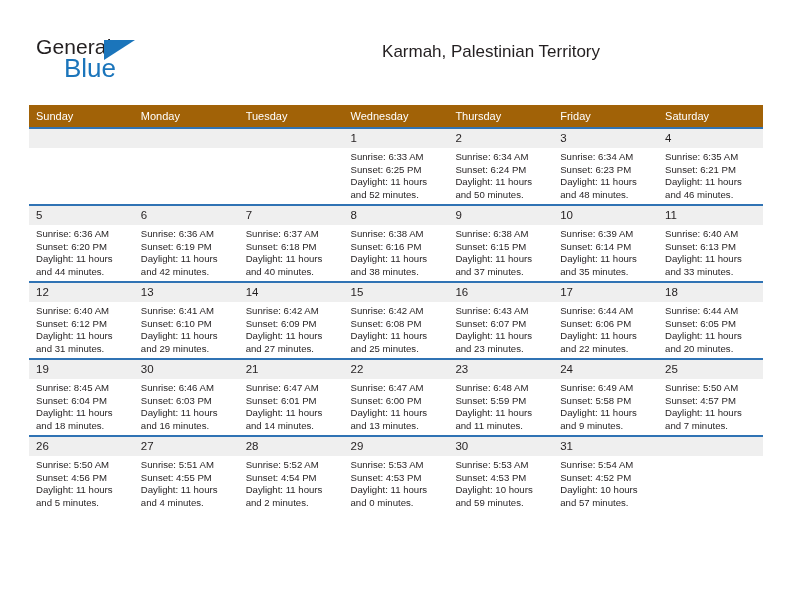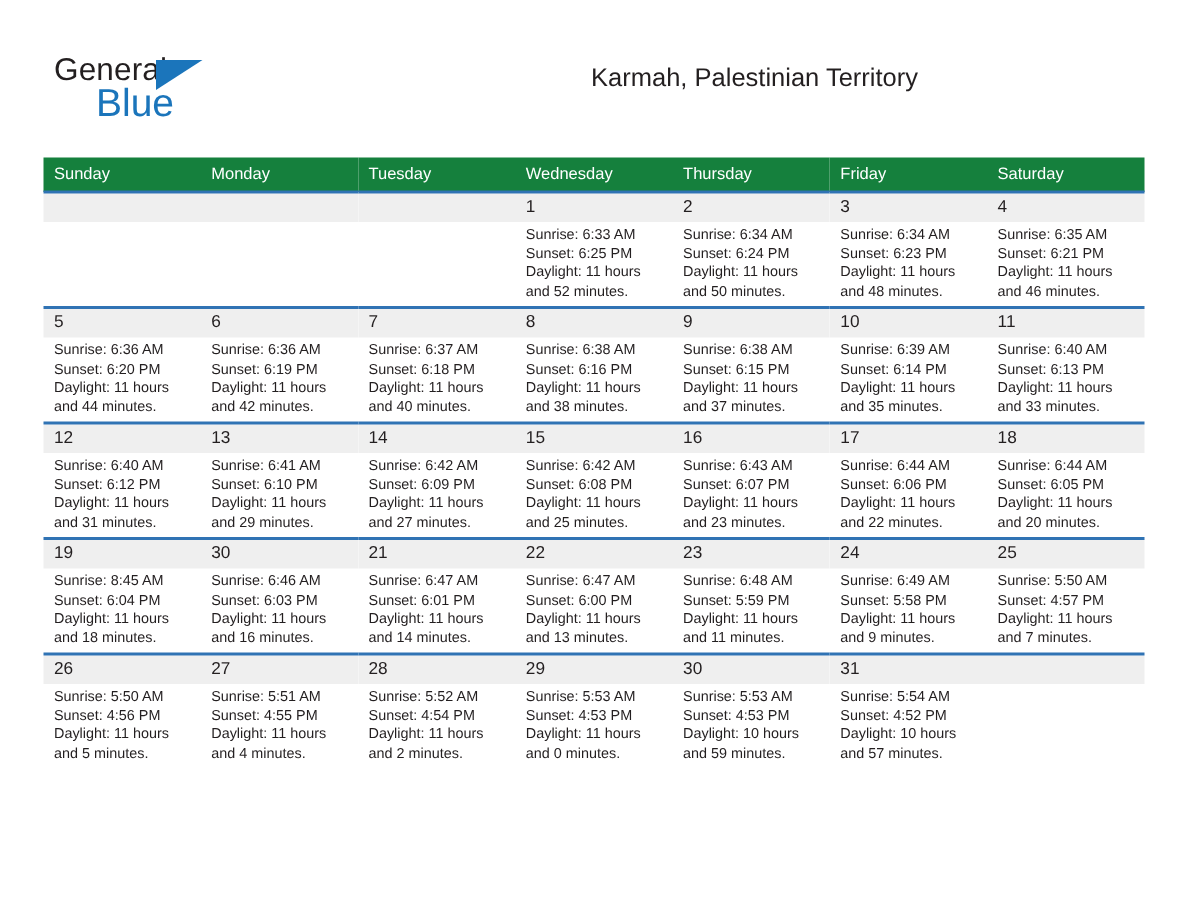--- a/index.html
+++ b/index.html
@@ -21,21 +21,20 @@
     box-sizing: border-box;
   }
 
   
   .header {
     position: absolute;
     left: 0;
     top: 0;
     width: 636px;
     height: 100px;
-    padding-left: 12px;
   }
   .logo {
     position: absolute;
     left: 36px;
     top: 36px;
     width: 200px;
     height: 46px;
   }
   .logo-general {
     position: absolute;
@@ -88,21 +87,21 @@
   
   .calendar {
     position: absolute;
     left: 29px;
     top: 105px;
     width: 734px;
     border-collapse: collapse;
     table-layout: fixed;
   }
   .calendar th {
-    background: #15803d;
+    background: #a16207;
     color: #ffffff;
     font-size: 11px;
     font-weight: normal;
     text-align: left;
     padding: 5px 0 5px 7px;
     height: 10px;
     line-height: 12px;
   }
   .calendar td {
     width: 104.85px;

